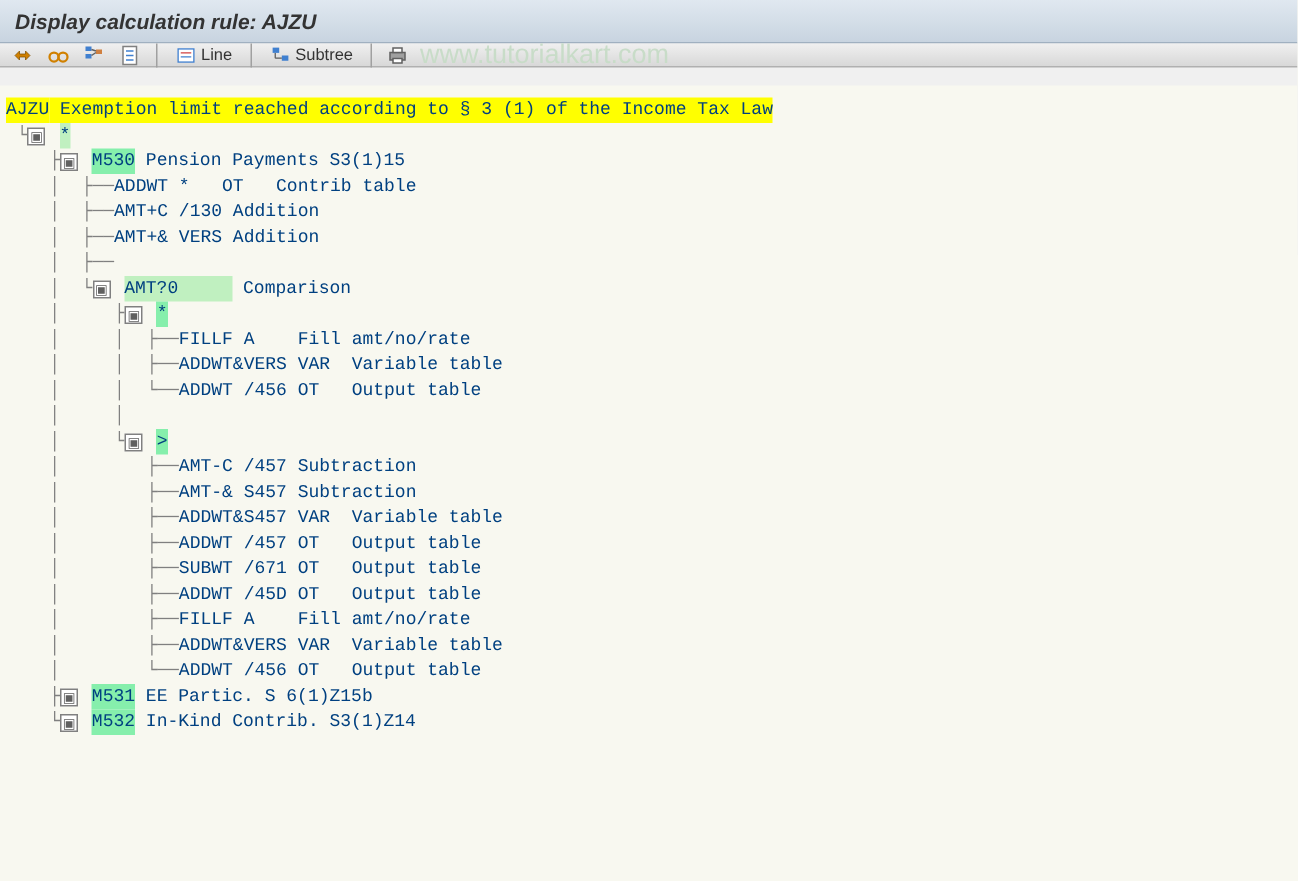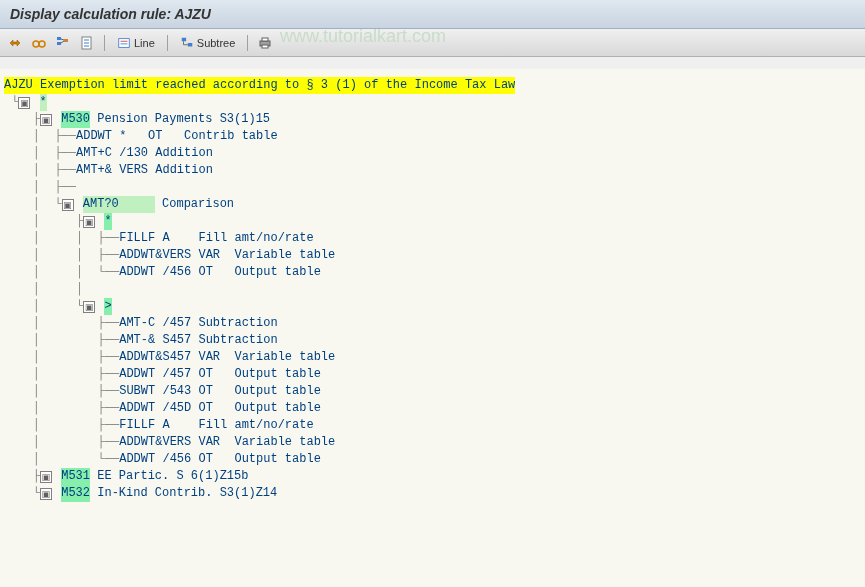--- a/index.html
+++ b/index.html
@@ -21,21 +21,21 @@
       color: #333;
       border-bottom: 1px solid #a0b0c0;
     }
     .toolbar {
       background: linear-gradient(to bottom, #f0f0f0, #d8d8d8);
       padding: 4px 6px;
       display: flex;
       align-items: center;
       gap: 6px;
       border-bottom: 1px solid #b0b0b0;
-      height: 28px;
+      height: 16px;
     }
     .toolbar-icon {
       width: 18px;
       height: 18px;
       cursor: pointer;
       display: inline-flex;
       align-items: center;
       justify-content: center;
     }
     .toolbar-btn {
@@ -185,20 +185,20 @@
   <div class="tree-row"><span class="tree-lines">    │     ├</span><span class="expand-handle">▣</span><span class="tree-lines"> </span><span class="hl-cyan node-text">*</span></div>
   <div class="tree-row"><span class="tree-lines">    │     │  ├──</span><span class="node-text">FILLF A    Fill amt/no/rate</span></div>
   <div class="tree-row"><span class="tree-lines">    │     │  ├──</span><span class="node-text">ADDWT&amp;VERS VAR  Variable table</span></div>
   <div class="tree-row"><span class="tree-lines">    │     │  └──</span><span class="node-text">ADDWT /456 OT   Output table</span></div>
   <div class="tree-row"><span class="tree-lines">    │     │</span></div>
   <div class="tree-row"><span class="tree-lines">    │     └</span><span class="expand-handle">▣</span><span class="tree-lines"> </span><span class="hl-cyan node-text">&gt;</span></div>
   <div class="tree-row"><span class="tree-lines">    │        ├──</span><span class="node-text">AMT-C /457 Subtraction</span></div>
   <div class="tree-row"><span class="tree-lines">    │        ├──</span><span class="node-text">AMT-&amp; S457 Subtraction</span></div>
   <div class="tree-row"><span class="tree-lines">    │        ├──</span><span class="node-text">ADDWT&amp;S457 VAR  Variable table</span></div>
   <div class="tree-row"><span class="tree-lines">    │        ├──</span><span class="node-text">ADDWT /457 OT   Output table</span></div>
-  <div class="tree-row"><span class="tree-lines">    │        ├──</span><span class="node-text">SUBWT /543 OT   Output table</span></div>
+  <div class="tree-row"><span class="tree-lines">    │        ├──</span><span class="node-text">SUBWT /671 OT   Output table</span></div>
   <div class="tree-row"><span class="tree-lines">    │        ├──</span><span class="node-text">ADDWT /45D OT   Output table</span></div>
   <div class="tree-row"><span class="tree-lines">    │        ├──</span><span class="node-text">FILLF A    Fill amt/no/rate</span></div>
   <div class="tree-row"><span class="tree-lines">    │        ├──</span><span class="node-text">ADDWT&amp;VERS VAR  Variable table</span></div>
   <div class="tree-row"><span class="tree-lines">    │        └──</span><span class="node-text">ADDWT /456 OT   Output table</span></div>
   <div class="tree-row"><span class="tree-lines">    ├</span><span class="expand-handle">▣</span><span class="tree-lines"> </span><span class="hl-cyan node-text">M531</span><span class="node-text"> EE Partic. S 6(1)Z15b</span></div>
   <div class="tree-row"><span class="tree-lines">    └</span><span class="expand-handle">▣</span><span class="tree-lines"> </span><span class="hl-cyan node-text">M532</span><span class="node-text"> In-Kind Contrib. S3(1)Z14</span></div>
 </div>
 
 </body></html>

